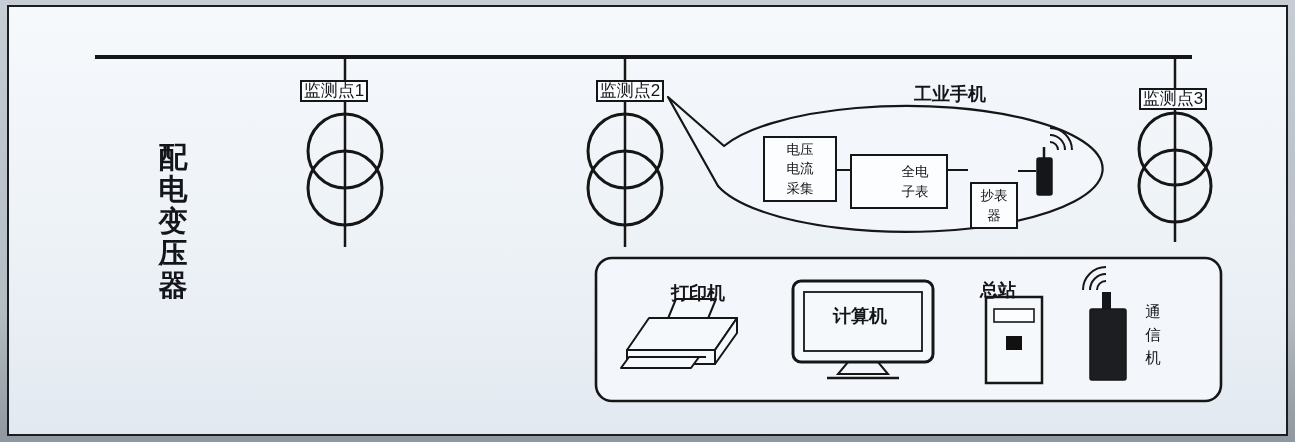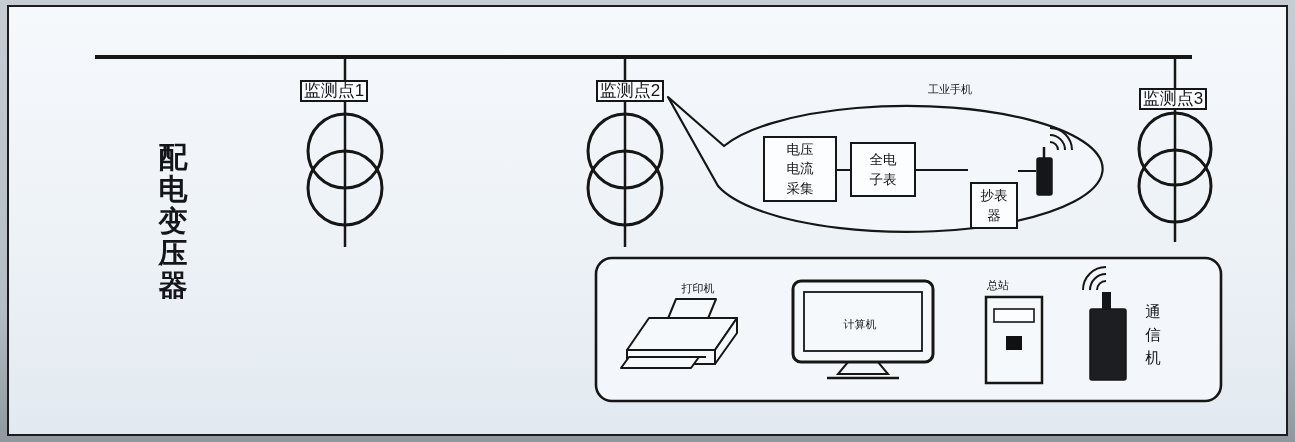--- a/index.html
+++ b/index.html
@@ -8,21 +8,21 @@
   .frame{position:absolute;left:7px;top:5px;width:1277px;height:427px;
     border:2px solid #1c1d21;
     background:linear-gradient(180deg,#f6f9fc 0%,#edf2f7 55%,#e2e9f0 100%);}
   .stage{position:absolute;left:0;top:0;width:1295px;height:442px;}
   svg{position:absolute;left:0;top:0;z-index:1;}
   .mpbox{position:absolute;z-index:2;width:64px;height:18px;border:2px solid #15161a;
     background:#fbfdfe;font-size:17px;line-height:18px;text-align:center;}
   .cbox{position:absolute;z-index:2;border:2px solid #15161a;background:#fbfdfe;
     font-size:13.5px;line-height:1.42;text-align:center;white-space:pre-line;
     display:flex;align-items:center;justify-content:center;}
-  .lbl{position:absolute;z-index:2;font-size:11px;text-align:center;}
+  .lbl{position:absolute;z-index:2;font-size:18px;text-align:center;font-weight:bold;}
   .vlabel{position:absolute;z-index:2;white-space:pre-line;text-align:center;}
   .vlabel.big{font-size:29px;line-height:32px;font-weight:600;width:36px;letter-spacing:0;}
   .vlabel.small{font-size:15.5px;line-height:23px;width:24px;}
 </style>
 </head>
 <body>
 
 <div class="frame"></div>
 
 <div class="stage">
@@ -106,25 +106,25 @@
 
   <div class="mpbox" style="left:300px;top:80px;">监测点1</div>
   <div class="mpbox" style="left:580px;top:80px;margin-left:16px;">监测点2</div>
   <div class="mpbox" style="left:1139px;top:88px;">监测点3</div>
 
   <div class="lbl" style="left:912px;top:82px;width:76px;">工业手机</div>
 
   <div class="cbox" style="left:757px;top:136px;width:70px;height:62px;margin-left:6px;">电压
 电流
 采集</div>
-  <div class="cbox" style="left:850px;top:142px;width:62px;height:51px;">全电
+  <div class="cbox" style="left:850px;top:154px;width:62px;height:51px;padding-left:32px;">全电
 子表</div>
   <div class="cbox" style="left:970px;top:146px;width:44px;height:43px;margin-top:36px;">抄表
 器</div>
 
   <div class="lbl" style="left:660px;top:281px;width:76px;">打印机</div>
-  <div class="lbl" style="left:804px;top:317px;width:112px;">计算机</div>
+  <div class="lbl" style="left:804px;top:304px;width:112px;">计算机</div>
   <div class="lbl" style="left:970px;top:278px;width:56px;">总站</div>
   <div class="vlabel small" style="left:1141px;top:300px;">通
 信
 机</div>
 
 </div>
 
 </body></html>

